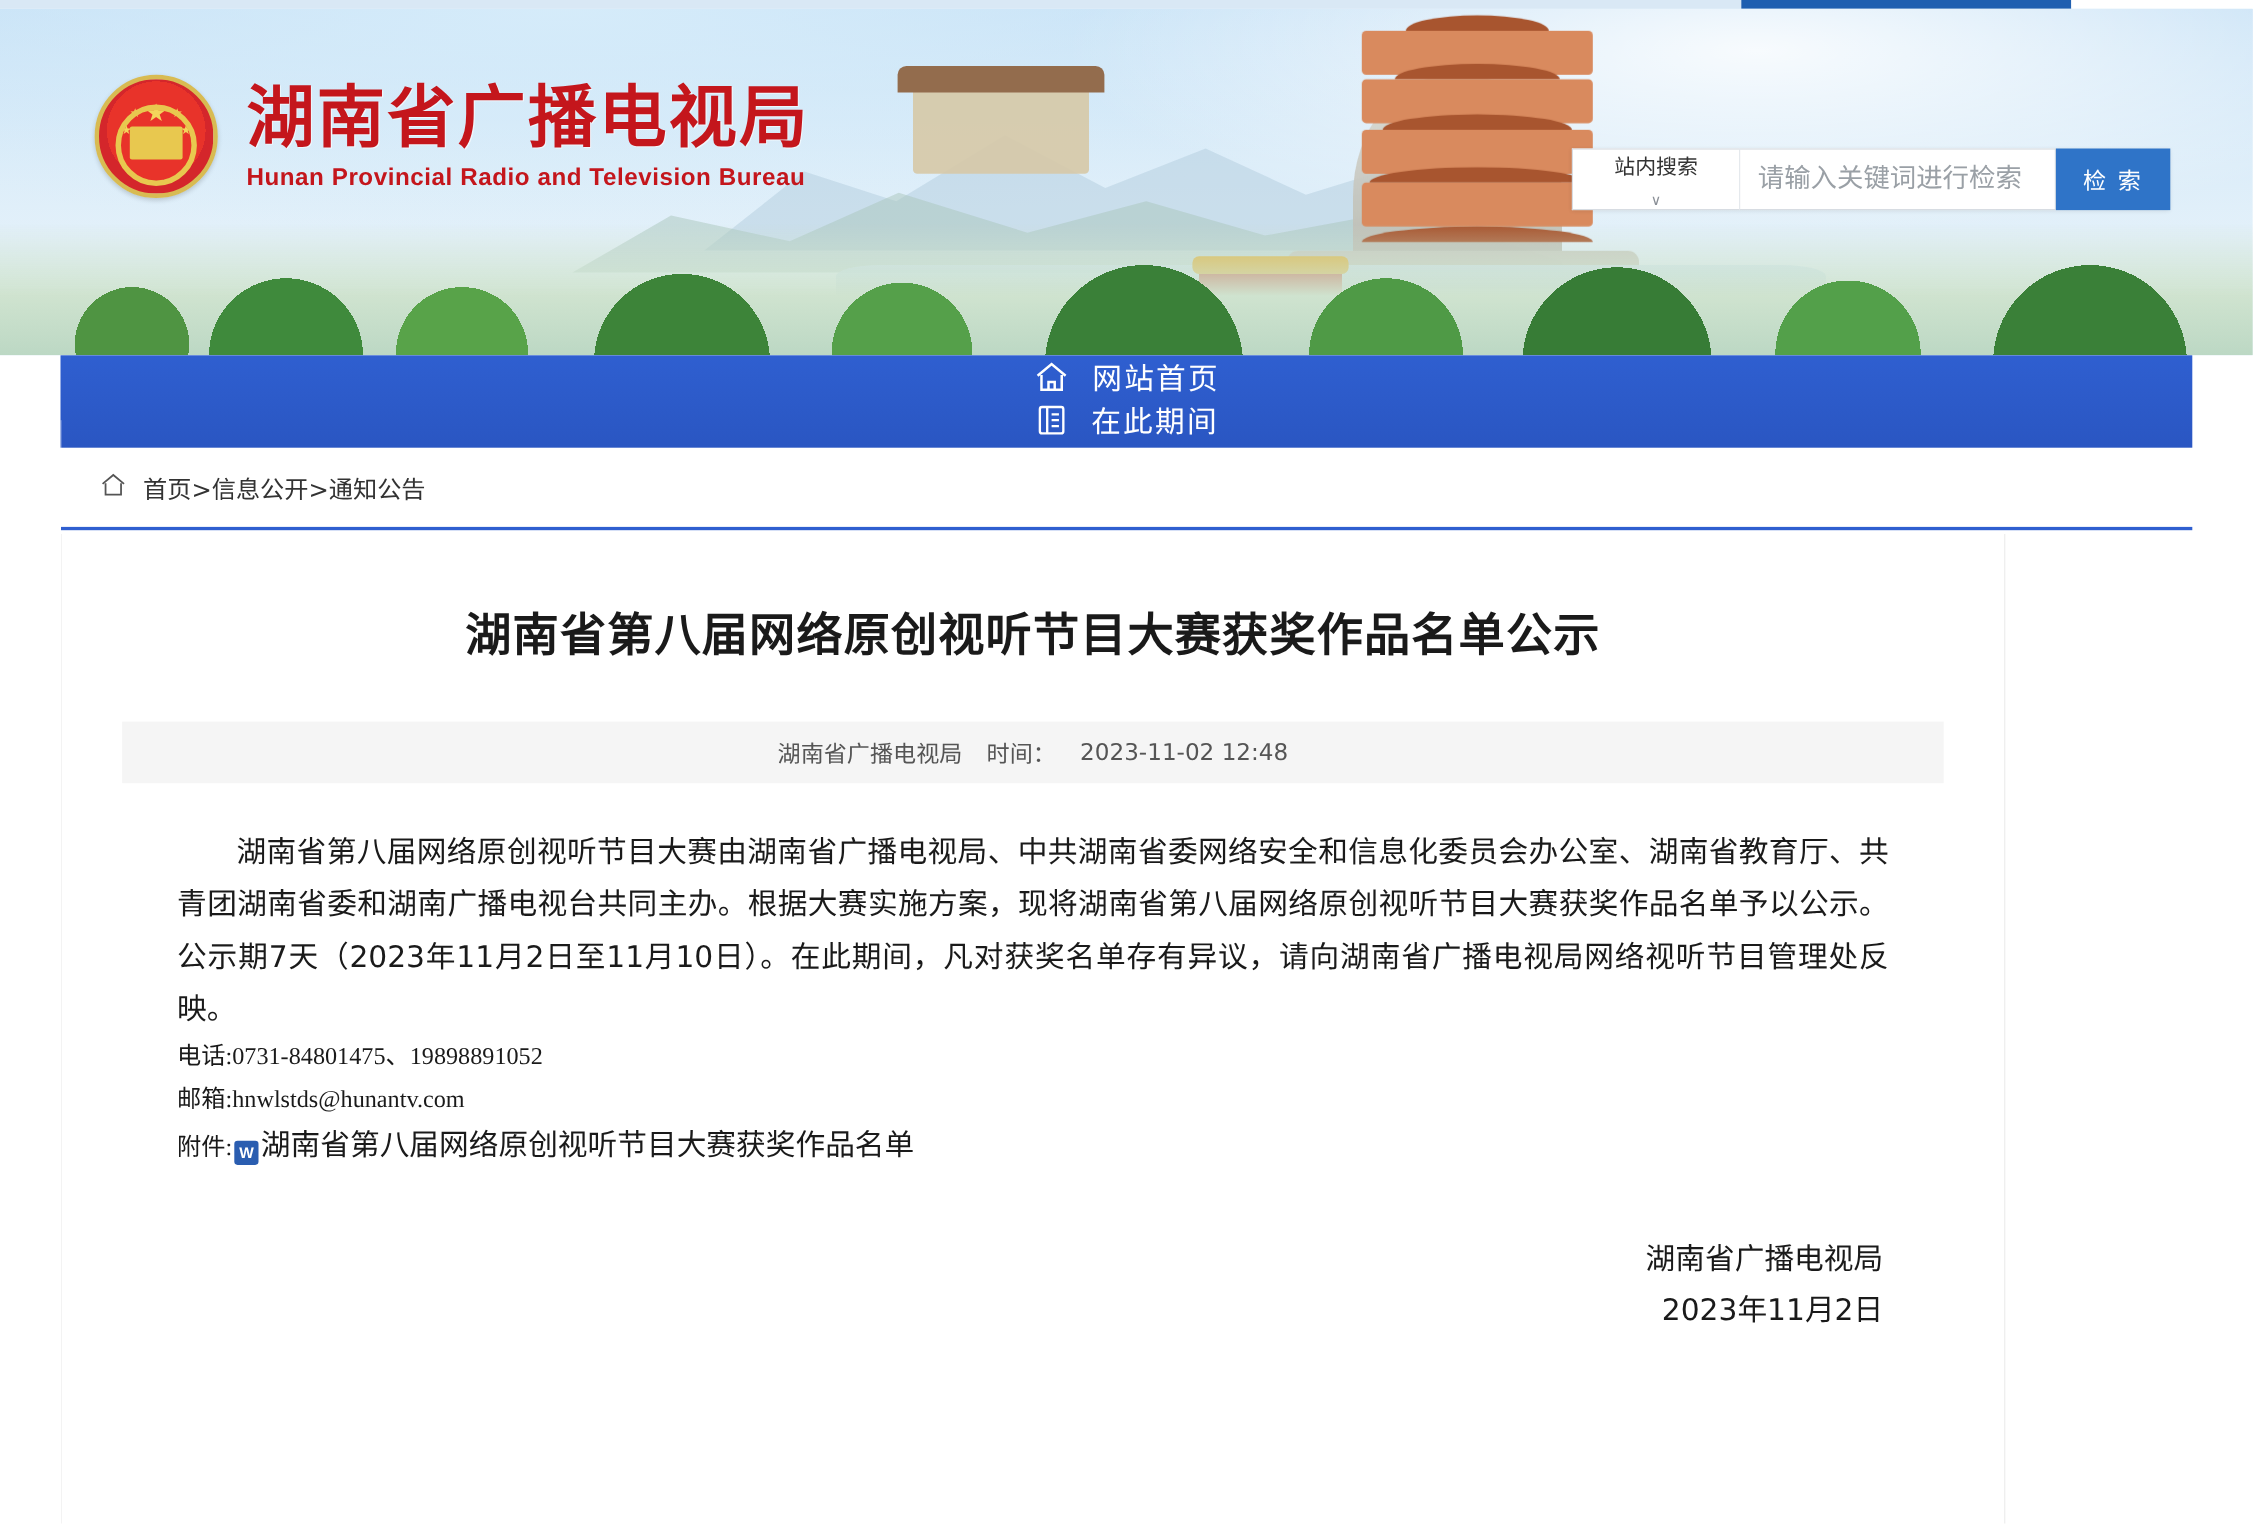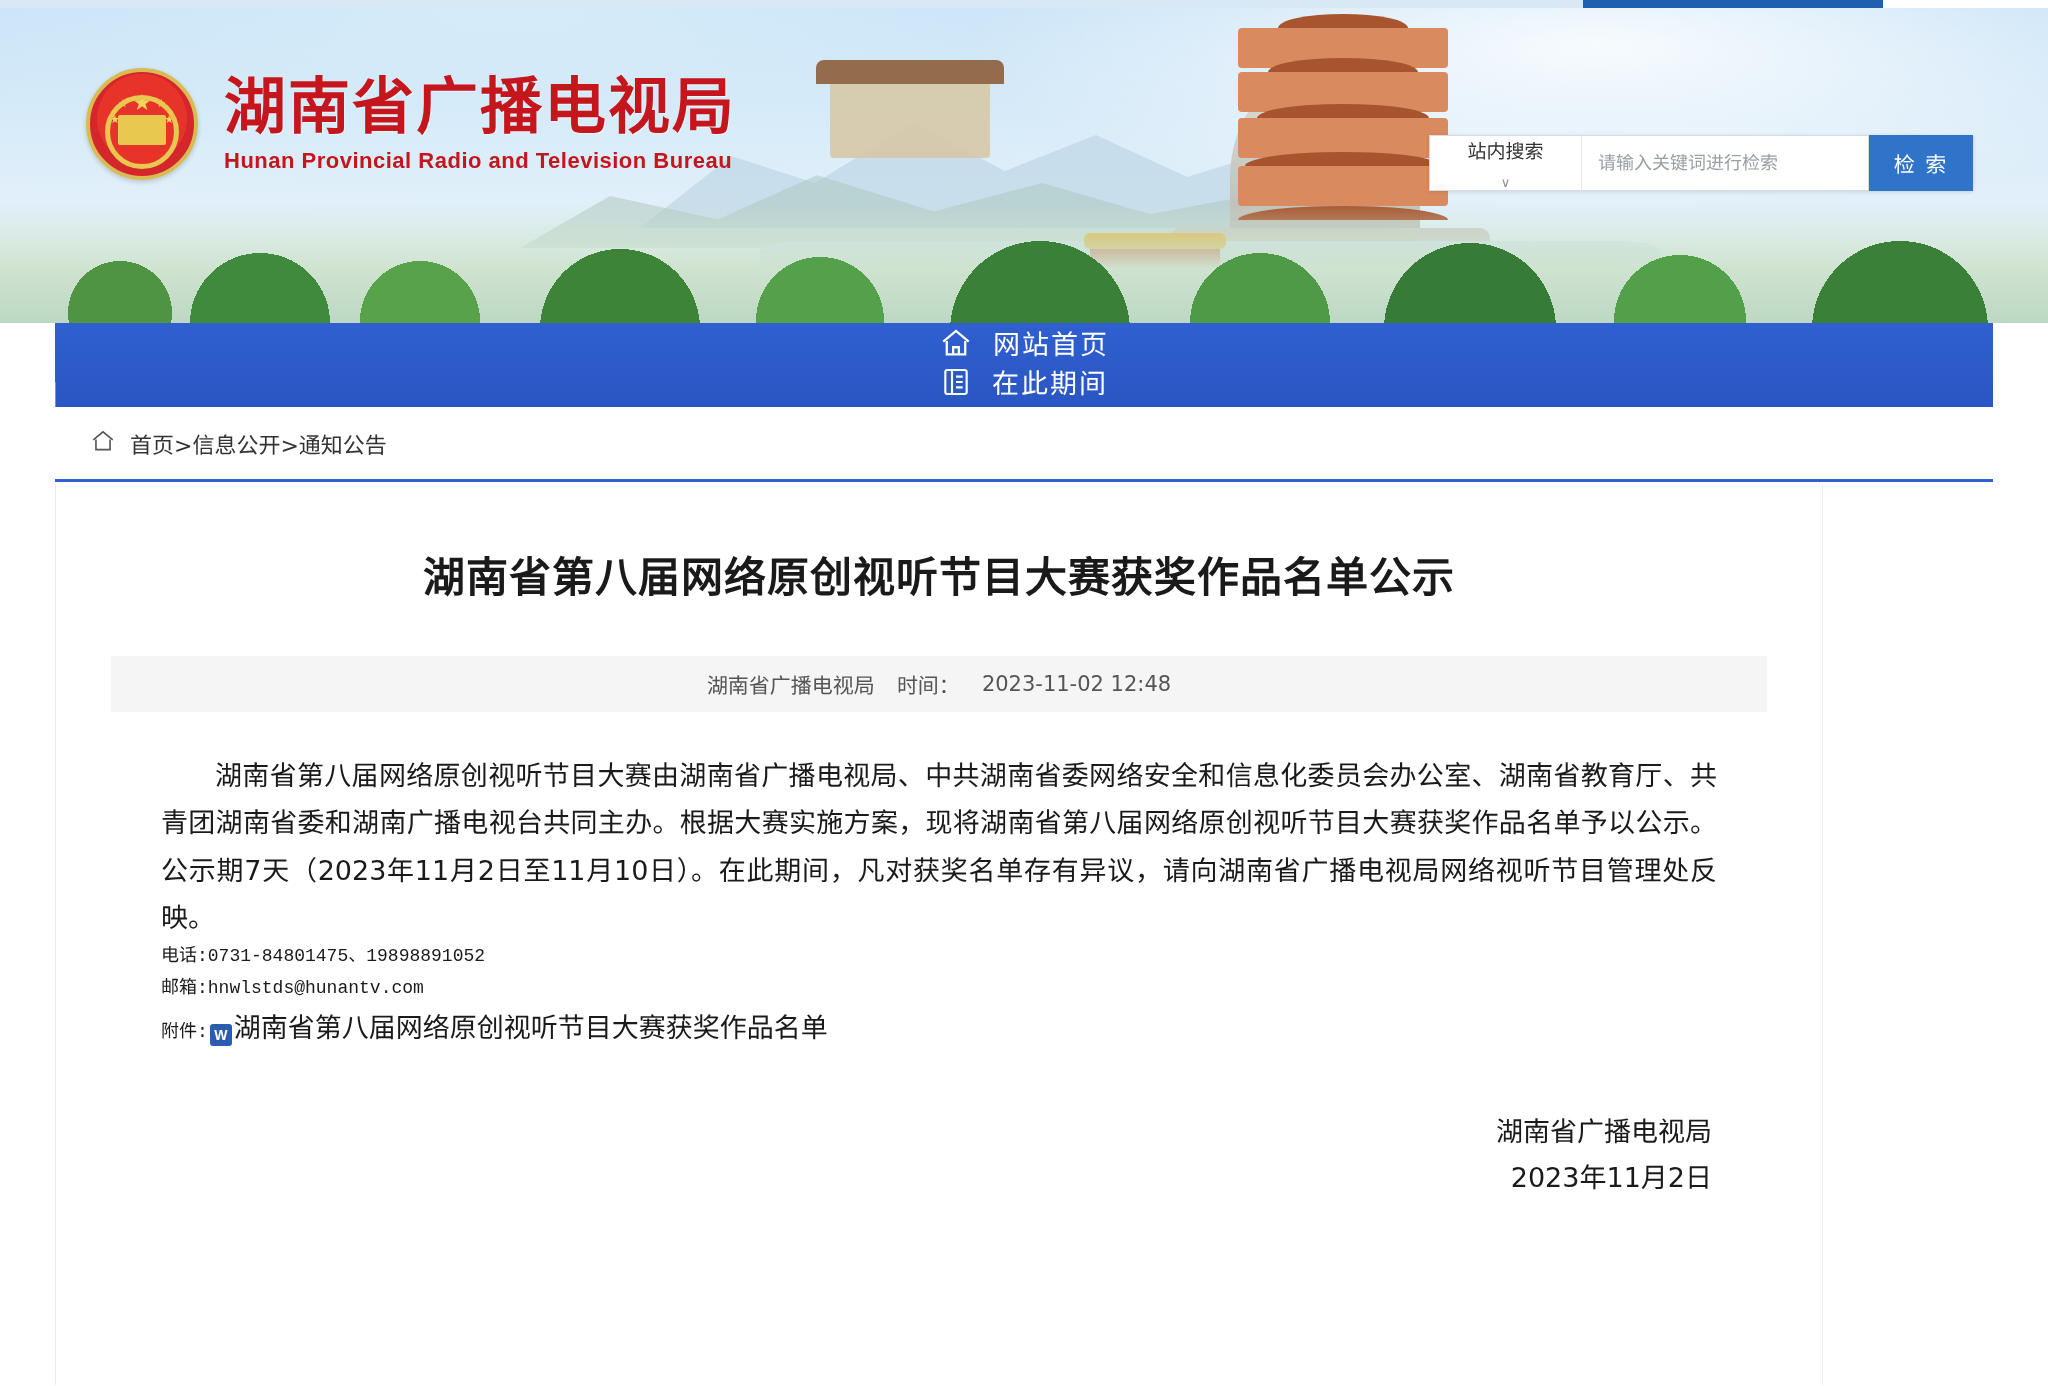--- a/index.html
+++ b/index.html
@@ -252,21 +252,21 @@
   .searchbox .scope .chev {
     font-size: 13px;
     color: #8a8f96;
   }
   .searchbox input {
     width: 288px;
     border: 1px solid #d7dce2;
     border-left: 1px solid #e3e7ec;
     outline: none;
     padding: 0 16px;
-    font-size: 18px;
+    font-size: 24px;
     color: #4d7c0f;
     font-family: "Liberation Sans", sans-serif;
   }
   .searchbox input::placeholder { color: #9aa0a6; }
   .searchbox .go {
     width: 104px;
     background: #2f74c8;
     color: #fff;
     border: none;
     font-size: 21px;
@@ -361,21 +361,21 @@
   .body {
     padding: 40px 105px 0;
     font-size: 27px;
     line-height: 1.75;
     color: #1a1a1a;
     font-family: "DejaVu Sans", sans-serif;
   }
   .body p { margin: 0; text-align: justify; }
   .body p.indent { text-indent: 2em; }
   .body .line { margin: 0; }
-  .mono { font-family: Liberation Mono, monospace; font-size: 18px; }
+  .mono { font-family: Liberation Serif, serif; font-size: 22px; }
   .att-icon {
     display: inline-block;
     width: 22px; height: 22px;
     background: #2a5db0;
     color: #fff;
     font-size: 14px;
     line-height: 22px;
     text-align: center;
     border-radius: 3px;
     vertical-align: -3px;

